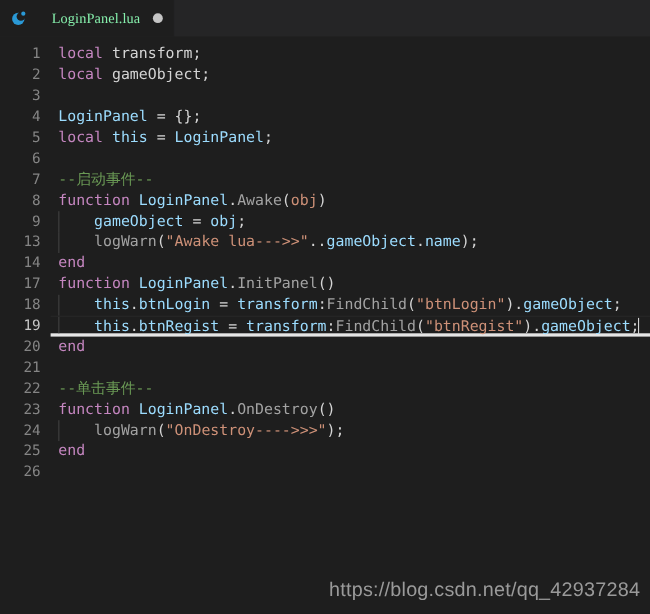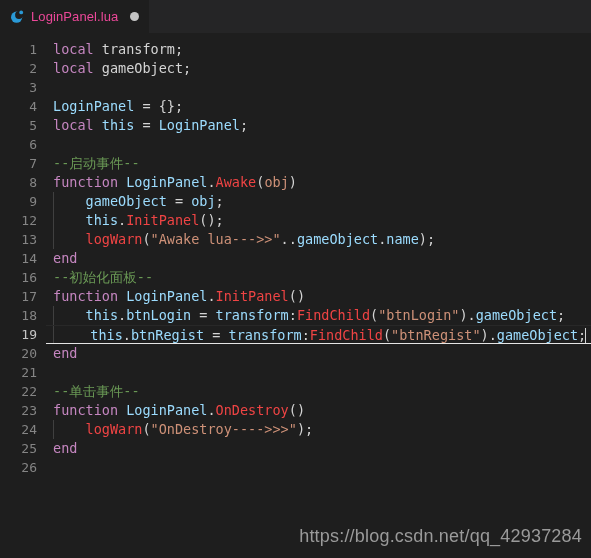--- a/index.html
+++ b/index.html
@@ -42,25 +42,26 @@
     cursor: pointer;
   }
   .tab-icon {
     width: 16px;
     height: 16px;
     margin-right: 6px;
     flex: 0 0 auto;
     display: block;
   }
   .tab-label {
-    color: #ec4899;
-    font-family: Liberation Sans, sans-serif;
+    color: #86efac;
+    font-family: Liberation Serif, serif;
     font-size: 13px;
     letter-spacing: 0.1px;
     white-space: nowrap;
+    margin-left: 16px;
   }
   .tab-dirty {
     width: 9px;
     height: 9px;
     border-radius: 50%;
     background: #c5c5c5;
     margin-left: 12px;
     flex: 0 0 auto;
   }
   .tabbar-rest {
@@ -80,23 +81,22 @@
     position: relative;
     height: 19px;
     line-height: 19px;
     display: flex;
     white-space: pre;
     font-family: "DejaVu Sans Mono", monospace;
     font-size: 13.5px;
   }
   .code-row.active .line-text-wrap {
     border-top: 1px solid #282828;
-    border-bottom: 1px solid #e5e5e5;
+    border-bottom: 3px solid #e5e5e5;
     box-sizing: border-box;
-    text-align: center;
   }
   .gutter {
     width: 46px;
     min-width: 46px;
     text-align: right;
     padding-right: 9px;
     box-sizing: border-box;
     color: #858585;
     font-size: 13px;
     font-family: "DejaVu Sans Mono", monospace;
@@ -132,21 +132,21 @@
     height: 15px;
     background: #d4d4d4;
     vertical-align: -3px;
     margin-left: -1px;
   }
 
   
   .t-plain   { color: #d4d4d4; }
   .t-kw      { color: #c586c0; }  
   .t-var     { color: #9cdcfe; }  
-  .t-func    { color: #ef4444; }  
+  .t-func    { color: #a3a3a3; }  
   .t-param   { color: #ce9178; }
   .t-str     { color: #ce9178; }
   .t-comment { color: #6a9955; }
 
   
   .watermark {
     position: absolute;
     right: 9px;
     bottom: 11px;
     color: #9a9a9a;
@@ -178,24 +178,22 @@
     <div id="code-lines">
         <div class="code-row"><div class="gutter">1</div><div class="line-text-wrap"><div class="line-text"><span class="t-kw">local</span><span class="t-plain"> transform;</span></div></div></div>
         <div class="code-row"><div class="gutter">2</div><div class="line-text-wrap"><div class="line-text"><span class="t-kw">local</span><span class="t-plain"> gameObject;</span></div></div></div>
         <div class="code-row"><div class="gutter">3</div><div class="line-text-wrap"><div class="line-text"></div></div></div>
         <div class="code-row"><div class="gutter">4</div><div class="line-text-wrap"><div class="line-text"><span class="t-var">LoginPanel</span><span class="t-plain"> = {};</span></div></div></div>
         <div class="code-row"><div class="gutter">5</div><div class="line-text-wrap"><div class="line-text"><span class="t-kw">local</span><span class="t-plain"> </span><span class="t-var">this</span><span class="t-plain"> = </span><span class="t-var">LoginPanel</span><span class="t-plain">;</span></div></div></div>
         <div class="code-row"><div class="gutter">6</div><div class="line-text-wrap"><div class="line-text"></div></div></div>
         <div class="code-row"><div class="gutter">7</div><div class="line-text-wrap"><div class="line-text"><span class="t-comment">--启动事件--</span></div></div></div>
         <div class="code-row"><div class="gutter">8</div><div class="line-text-wrap"><div class="line-text"><span class="t-kw">function</span><span class="t-plain"> </span><span class="t-var">LoginPanel</span><span class="t-plain">.</span><span class="t-func">Awake</span><span class="t-plain">(</span><span class="t-param">obj</span><span class="t-plain">)</span></div></div></div>
         <div class="code-row"><div class="gutter">9</div><div class="line-text-wrap guide"><div class="line-text"><span class="t-plain">    </span><span class="t-var">gameObject</span><span class="t-plain"> = </span><span class="t-var">obj</span><span class="t-plain">;</span></div></div></div>
-        <div class="code-row"><div class="gutter">12</div><div class="line-text-wrap guide"><div class="line-text"><span class="t-plain">    </span><span class="t-var">this</span><span class="t-plain">.</span><span class="t-func">InitPanel</span><span class="t-plain">();</span></div></div></div>
         <div class="code-row"><div class="gutter">13</div><div class="line-text-wrap guide"><div class="line-text"><span class="t-plain">    </span><span class="t-func">logWarn</span><span class="t-plain">(</span><span class="t-str">"Awake lua---&gt;&gt;"</span><span class="t-plain">..</span><span class="t-var">gameObject</span><span class="t-plain">.</span><span class="t-var">name</span><span class="t-plain">);</span></div></div></div>
         <div class="code-row"><div class="gutter">14</div><div class="line-text-wrap"><div class="line-text"><span class="t-kw">end</span></div></div></div>
-        <div class="code-row"><div class="gutter">16</div><div class="line-text-wrap"><div class="line-text"><span class="t-comment">--初始化面板--</span></div></div></div>
         <div class="code-row"><div class="gutter">17</div><div class="line-text-wrap"><div class="line-text"><span class="t-kw">function</span><span class="t-plain"> </span><span class="t-var">LoginPanel</span><span class="t-plain">.</span><span class="t-func">InitPanel</span><span class="t-plain">()</span></div></div></div>
         <div class="code-row"><div class="gutter">18</div><div class="line-text-wrap guide"><div class="line-text"><span class="t-plain">    </span><span class="t-var">this</span><span class="t-plain">.</span><span class="t-var">btnLogin</span><span class="t-plain"> = </span><span class="t-var">transform</span><span class="t-plain">:</span><span class="t-func">FindChild</span><span class="t-plain">(</span><span class="t-str">"btnLogin"</span><span class="t-plain">).</span><span class="t-var">gameObject</span><span class="t-plain">;</span></div></div></div>
         <div class="code-row active"><div class="gutter">19</div><div class="line-text-wrap guide"><div class="line-text"><span class="t-plain">    </span><span class="t-var">this</span><span class="t-plain">.</span><span class="t-var">btnRegist</span><span class="t-plain"> = </span><span class="t-var">transform</span><span class="t-plain">:</span><span class="t-func">FindChild</span><span class="t-plain">(</span><span class="t-str">"btnRegist"</span><span class="t-plain">).</span><span class="t-var">gameObject</span><span class="t-plain">;</span><span class="caret"></span></div></div></div>
         <div class="code-row"><div class="gutter">20</div><div class="line-text-wrap"><div class="line-text"><span class="t-kw">end</span></div></div></div>
         <div class="code-row"><div class="gutter">21</div><div class="line-text-wrap"><div class="line-text"></div></div></div>
         <div class="code-row"><div class="gutter">22</div><div class="line-text-wrap"><div class="line-text"><span class="t-comment">--单击事件--</span></div></div></div>
         <div class="code-row"><div class="gutter">23</div><div class="line-text-wrap"><div class="line-text"><span class="t-kw">function</span><span class="t-plain"> </span><span class="t-var">LoginPanel</span><span class="t-plain">.</span><span class="t-func">OnDestroy</span><span class="t-plain">()</span></div></div></div>
         <div class="code-row"><div class="gutter">24</div><div class="line-text-wrap guide"><div class="line-text"><span class="t-plain">    </span><span class="t-func">logWarn</span><span class="t-plain">(</span><span class="t-str">"OnDestroy----&gt;&gt;&gt;"</span><span class="t-plain">);</span></div></div></div>
         <div class="code-row"><div class="gutter">25</div><div class="line-text-wrap"><div class="line-text"><span class="t-kw">end</span></div></div></div>
         <div class="code-row"><div class="gutter">26</div><div class="line-text-wrap"><div class="line-text"></div></div></div>

